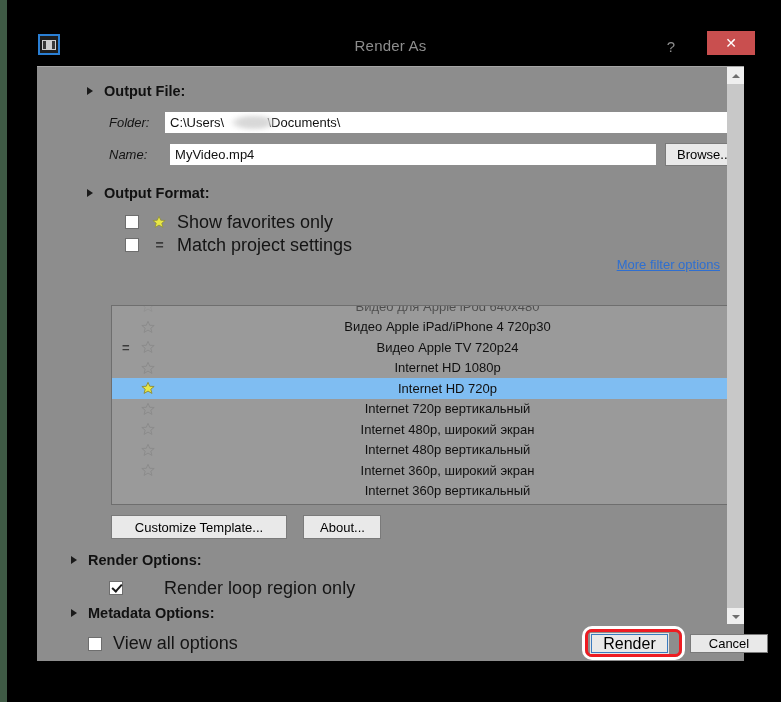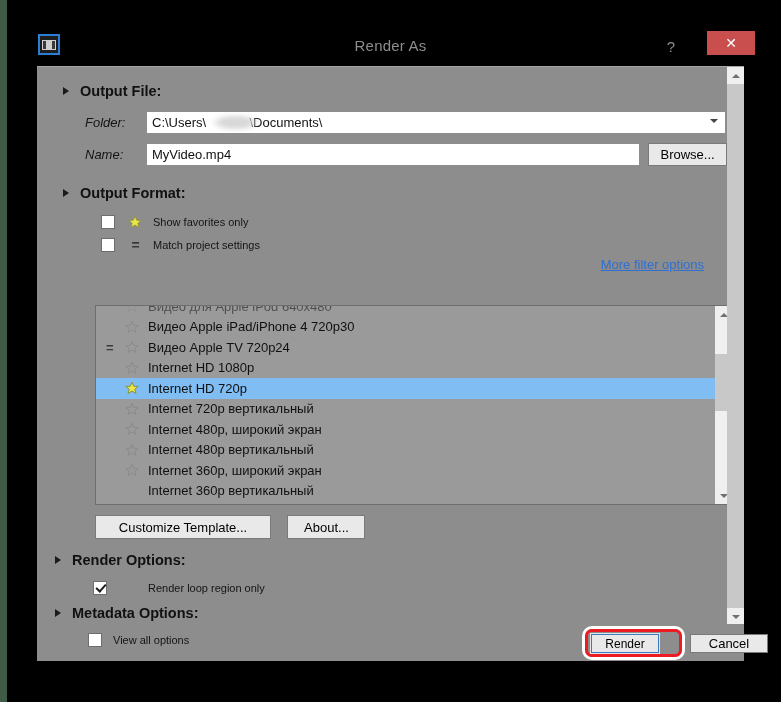--- a/index.html
+++ b/index.html
@@ -79,24 +79,24 @@
     position: absolute;
     left: 11px; top: 40px;
     width: 707px; height: 595px;
     background: #8d8d8d;
     border-top: 1px solid #a6a6a6;
   }
 
   
   #content {
     position: absolute;
-    left: 0; top: 0;
+    left: 16px; top: 0;
     width: 690px; height: 558px;
     overflow: hidden;
-    padding: 14px 0 0 8px;
+    padding: 14px 0 0 16px;
   }
 
   
   #main-scroll {
     position: absolute; right: 0; top: 0;
     width: 17px; height: 558px;
     background: #8d8d8d;
   }
   #main-scroll .track {
     position:absolute; left:0; top:17px; bottom:17px; width:17px;
@@ -185,21 +185,21 @@
     flex: 0 0 auto;
   }
   .chk.checked:after {
     content:"";
     position:absolute; left:3.5px; top:0px;
     width:4px; height:8px;
     border:solid #1a1a1a;
     border-width: 0 2px 2px 0;
     transform: rotate(42deg);
   }
-  .chk-label { font-size: 11px; color:#141414;text-align:center; }
+  .chk-label { font-size: 18px; color:#141414;text-align:center; }
   .mini-star {
     width: 15px; margin-right: 10px; text-align:center;
     font-size: 14px; line-height: 1;
     color:#e9e845;
     text-shadow: 0 0 0 #9a9a00;
   }
   .mini-eq { width:15px; margin-right:10px; text-align:center; font-size:14px; color:#3a3a3a; font-weight:bold; }
 
   .link {
     position:absolute; right: 23px; top: 190px;
@@ -222,20 +222,21 @@
   }
   .lrow {
     display:flex; align-items:center;
     height: 20.5px;
     padding-left: 52px;
     font-size: 13px;
     color: #101010;
     position: relative;
     cursor: pointer;
     white-space: nowrap;
+    justify-content: center;
   }
   .lrow.sel { background:#7fbdf2; }
   .lrow .star {
     position:absolute; left: 29px; top: 3px;
     width: 14px; height: 14px;
   }
   .lrow .eq {
     position:absolute; left: 10px; top: 4px;
     font-size: 13px; font-weight:bold; color:#3b3b3b; line-height:1;
   }
@@ -277,25 +278,25 @@
   #render-annot {
     position:absolute; left: 0; top: 0;
     width: 97px; height: 28px;
     border: 3px solid #ee1c22;
     border-radius: 7px;
     box-shadow: 0 0 0 3px #ffffff;
     pointer-events:none;
   }
   #render-btn {
     position:absolute; left: 6px; top: 5px;
-    width: 68px; height: 19px;
+    width: 77px; height: 19px;
     border: 1px solid #3b7bbf;
     outline: 1px solid #e4e4e4;
     background:#e9e9e9;
-    font-size: 12px;
+    font-size: 16px;
   }
   #cancel-btn {
     position:absolute; left: 653px; top: 10px;
     width: 78px; height: 19px;
     font-size: 13px;
   }
   
 </style>
 </head>
 <body>

